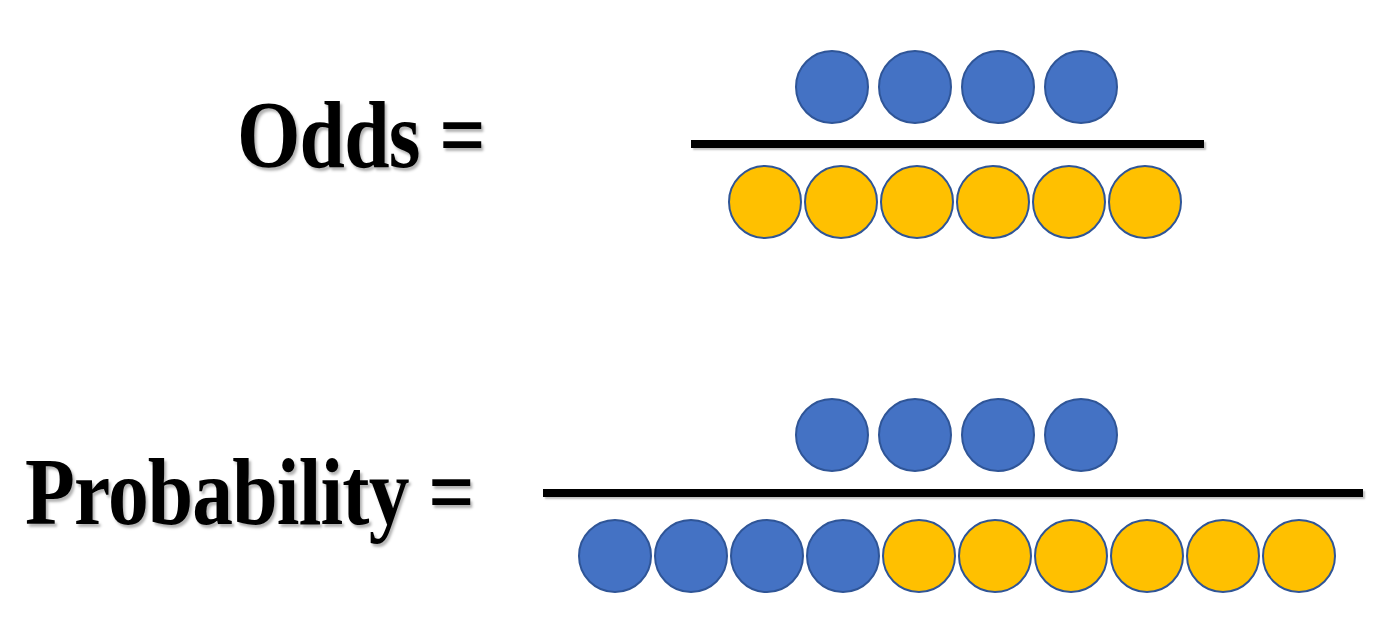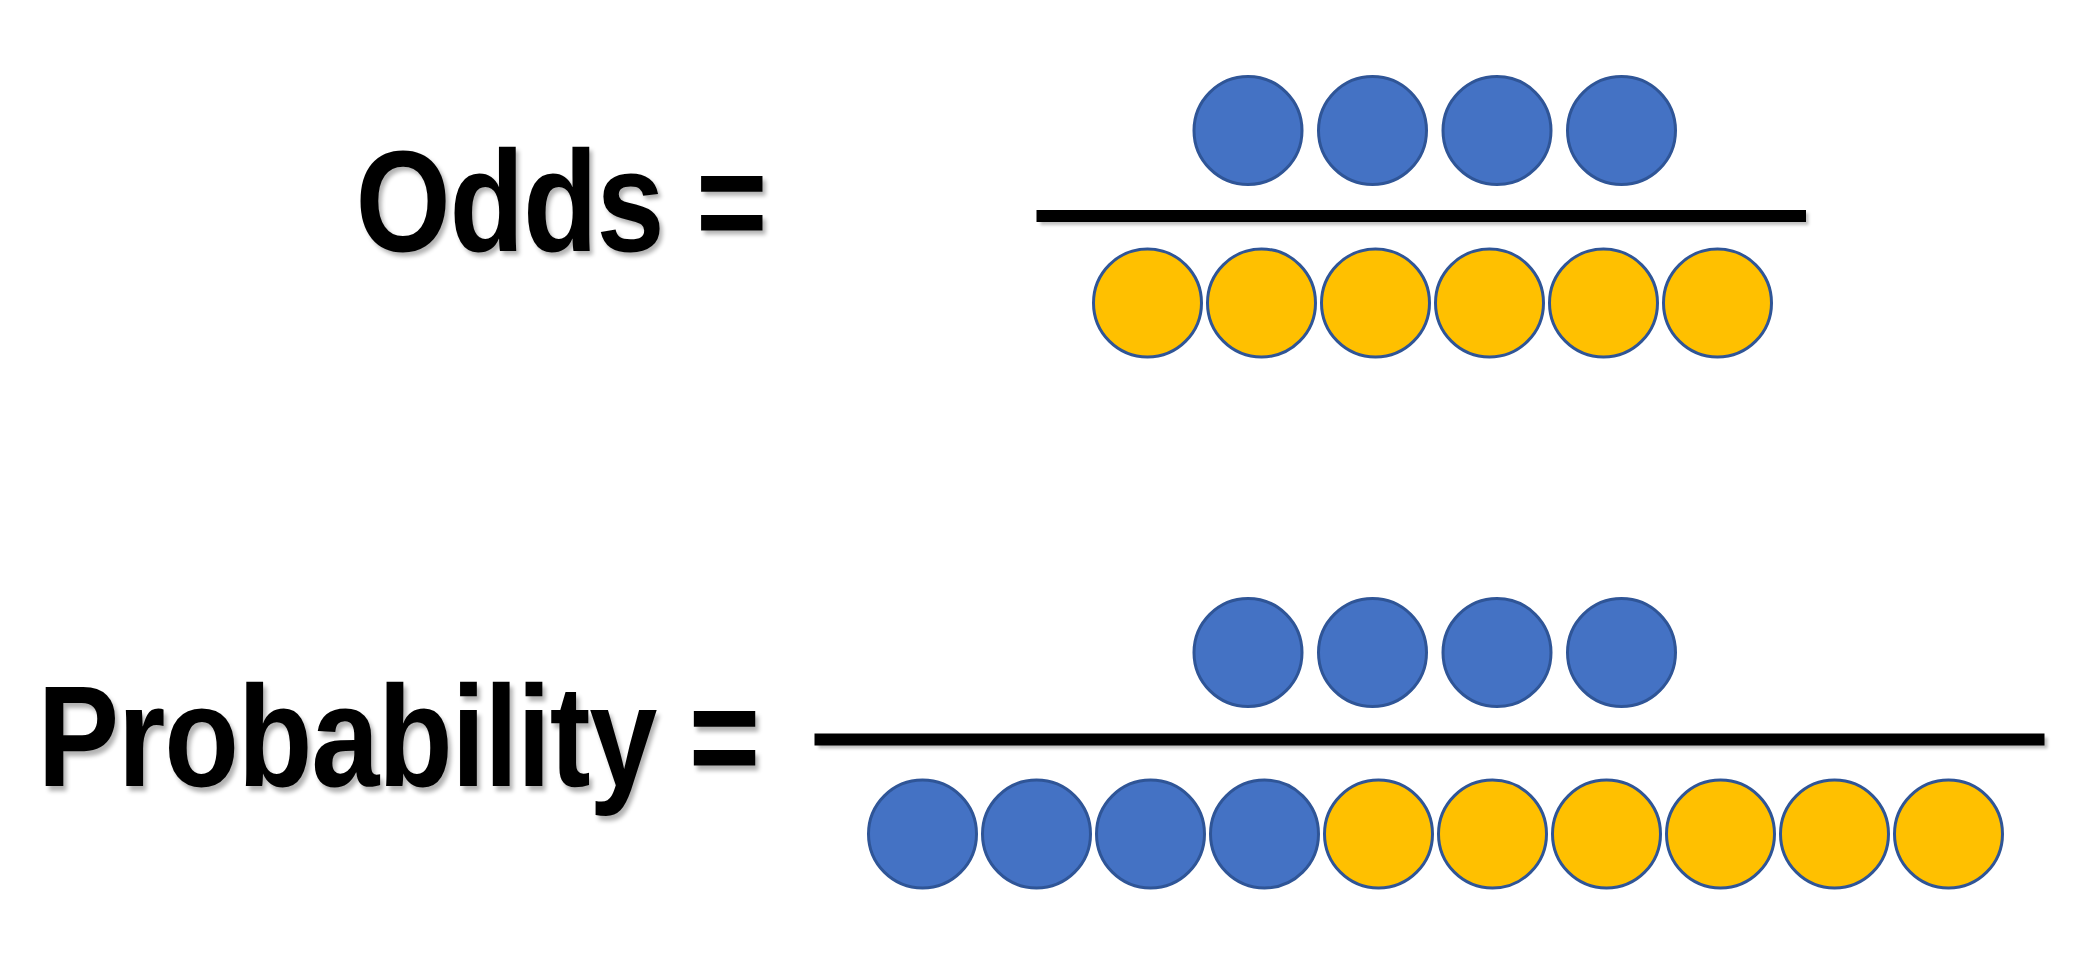--- a/index.html
+++ b/index.html
@@ -6,21 +6,21 @@
     margin: 0;
     padding: 0;
     background: #ffffff;
   }
   .canvas {
     position: relative;
     width: 1388px;
     height: 600px;
     background: var(--bg, #ffffff);
     overflow: hidden;
-    font-family: Liberation Sans, sans-serif;
+    font-family: Liberation Serif, serif;
   }
   .formula-label {
     position: absolute;
     font-size: 96px;
     line-height: 96px;
     font-weight: 700;
     color: var(--text, #000000);
     white-space: nowrap;
     letter-spacing: -1px;
     transform: scaleX(0.85);

